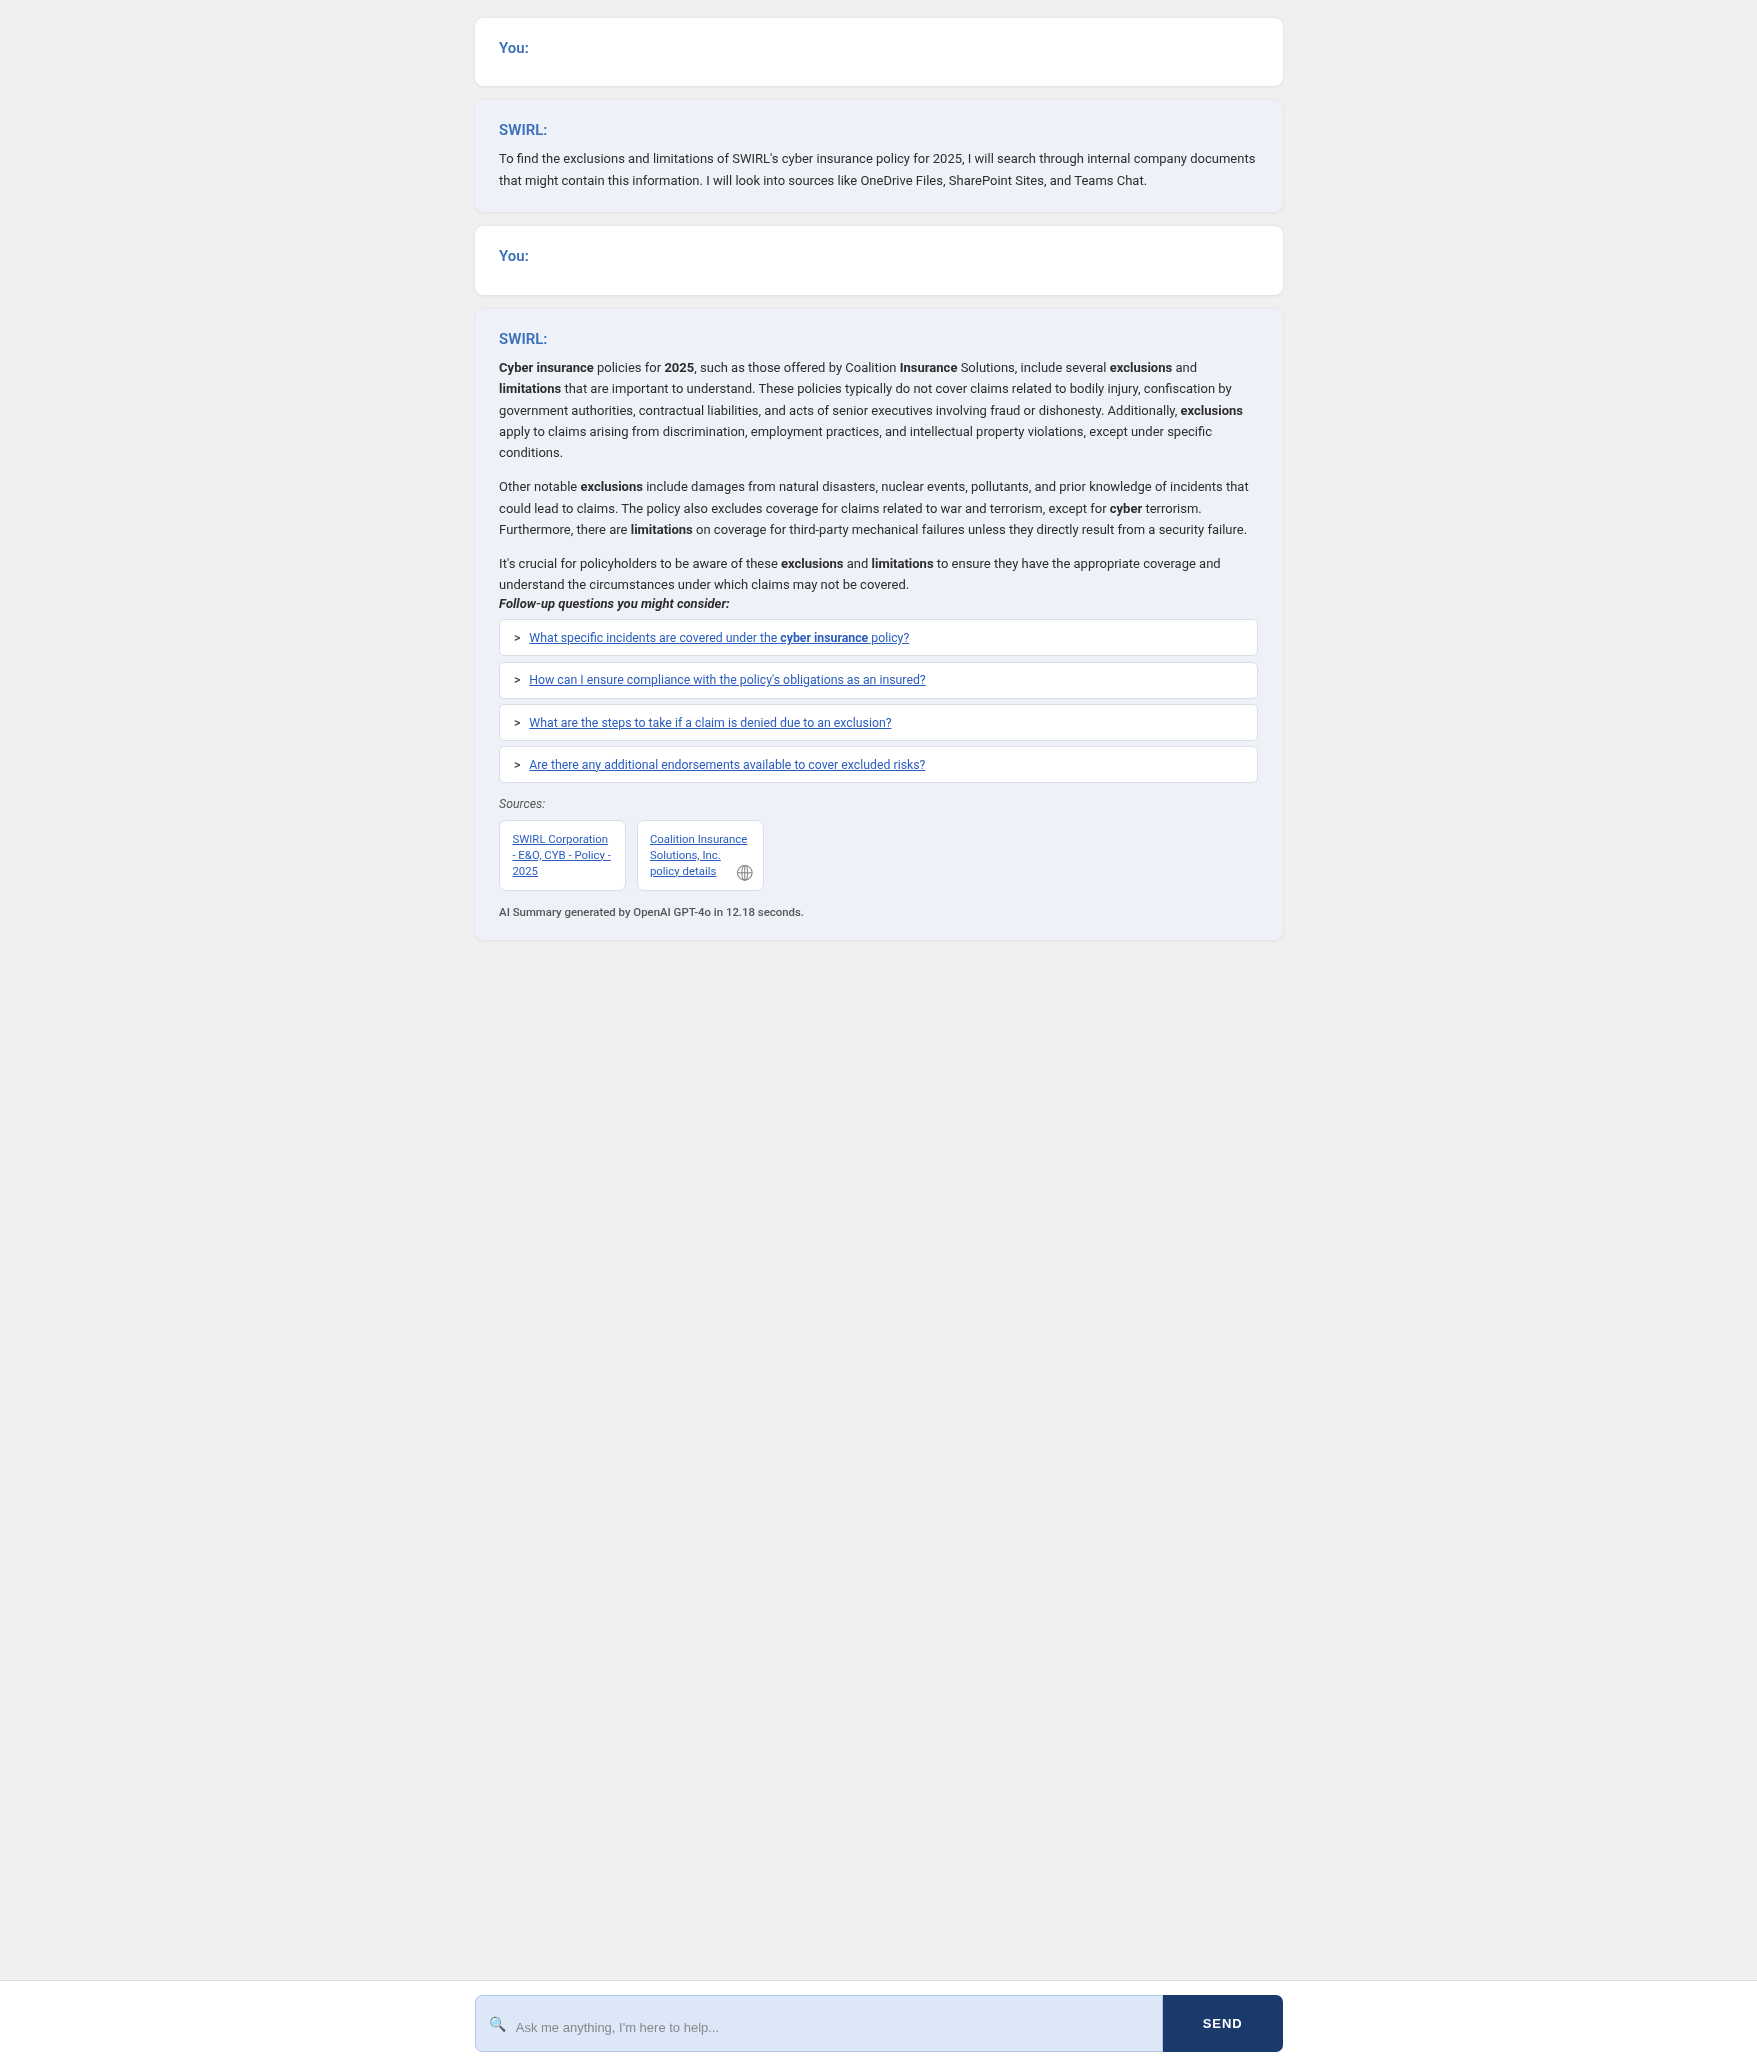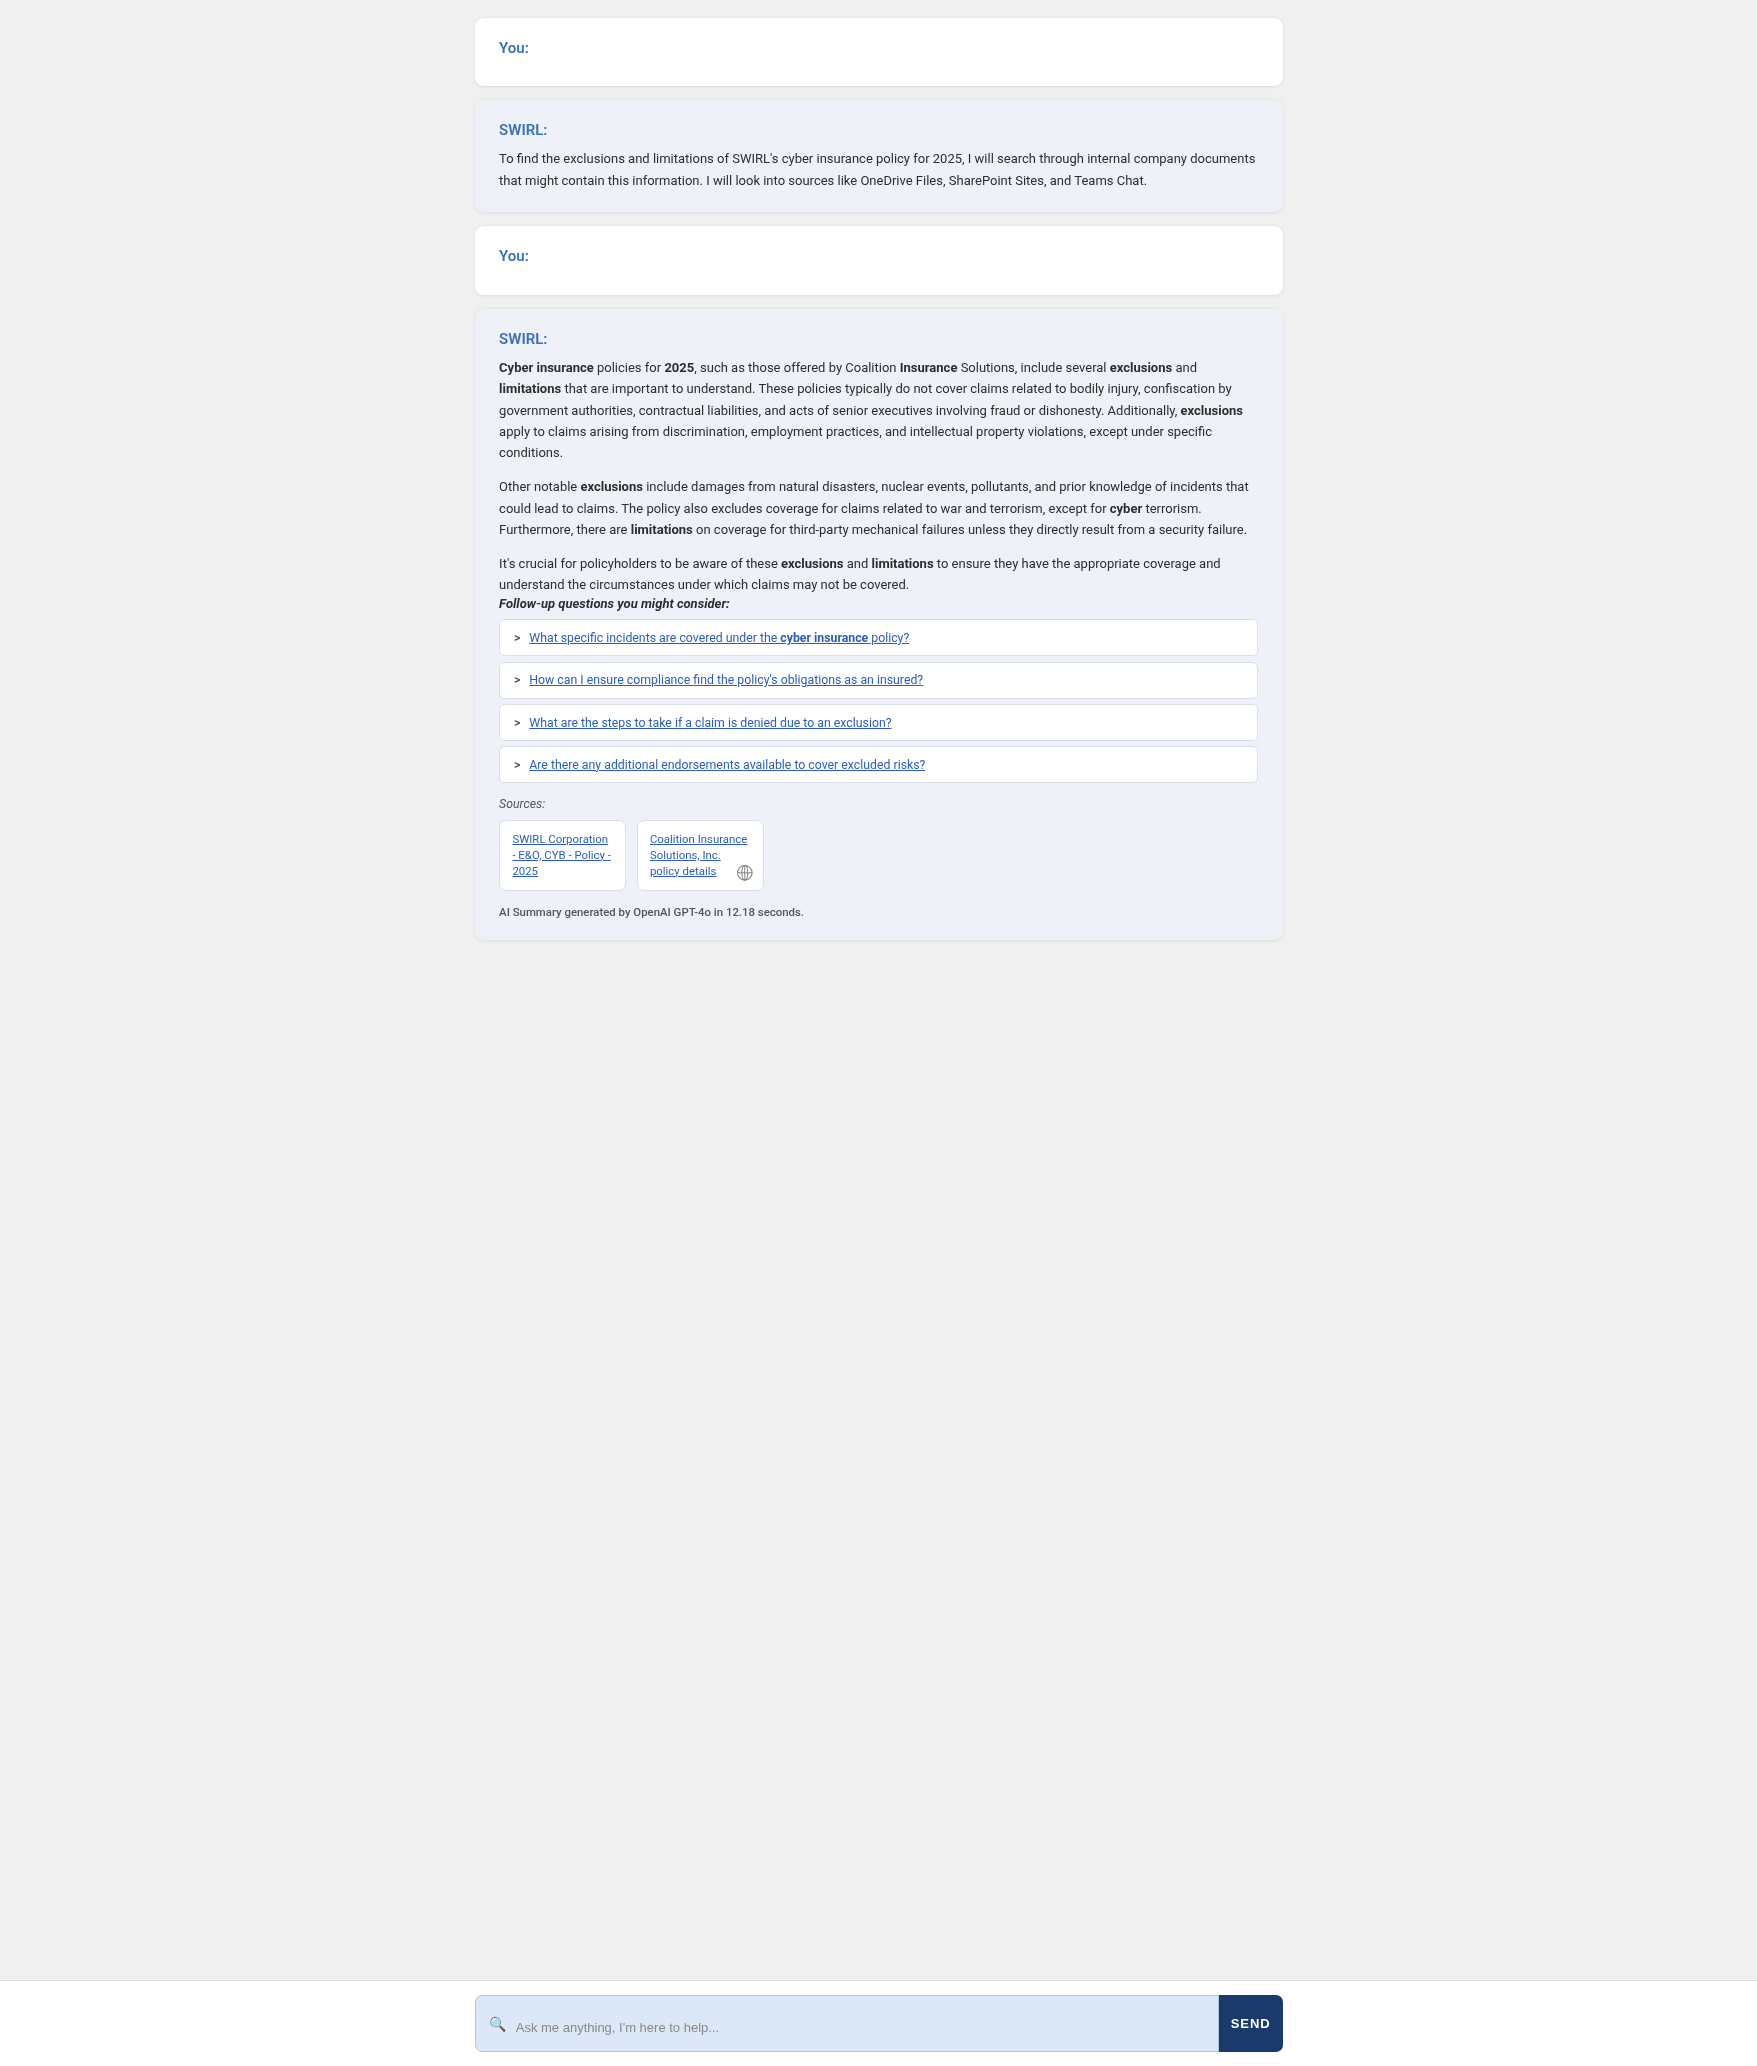--- a/index.html
+++ b/index.html
@@ -211,21 +211,21 @@
 
     .chat-input::placeholder {
       color: #888;
     }
 
     .send-button {
       background: #1a3a6b;
       color: #ffffff;
       border: none;
       border-radius: 0 7px 7px 0;
-      padding: 0 12px;
+      padding: 0 40px;
       font-size: 13px;
       font-weight: 700;
       letter-spacing: 0.9px;
       cursor: pointer;
       text-transform: uppercase;
     }
   </style>
 </head>
 <body>
 
@@ -250,21 +250,21 @@
         <p>It's crucial for policyholders to be aware of these <strong>exclusions</strong> and <strong>limitations</strong> to ensure they have the appropriate coverage and understand the circumstances under which claims may not be covered.</p>
       </div>
       <div class="follow-up-label">Follow-up questions you might consider:</div>
       <div class="follow-up-list">
         <div class="follow-up-item">
           <span class="follow-up-arrow">&gt;</span>
           <span class="follow-up-link">What specific incidents are covered under the <strong>cyber insurance</strong> policy?</span>
         </div>
         <div class="follow-up-item">
           <span class="follow-up-arrow">&gt;</span>
-          <span class="follow-up-link">How can I ensure compliance find the policy's obligations as an insured?</span>
+          <span class="follow-up-link">How can I ensure compliance with the policy's obligations as an insured?</span>
         </div>
         <div class="follow-up-item">
           <span class="follow-up-arrow">&gt;</span>
           <span class="follow-up-link">What are the steps to take if a claim is denied due to an exclusion?</span>
         </div>
         <div class="follow-up-item">
           <span class="follow-up-arrow">&gt;</span>
           <span class="follow-up-link">Are there any additional endorsements available to cover excluded risks?</span>
         </div>
       </div>

